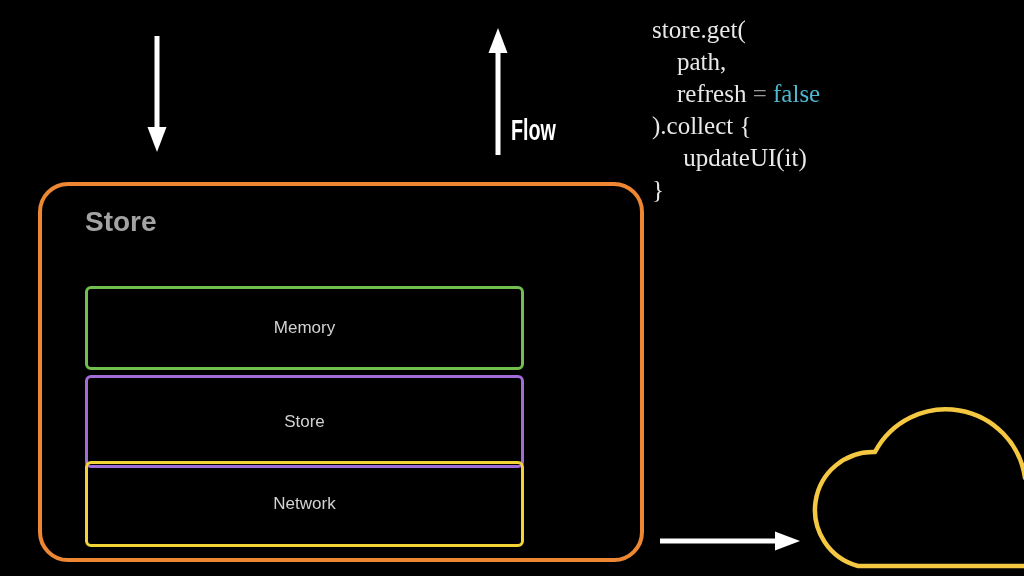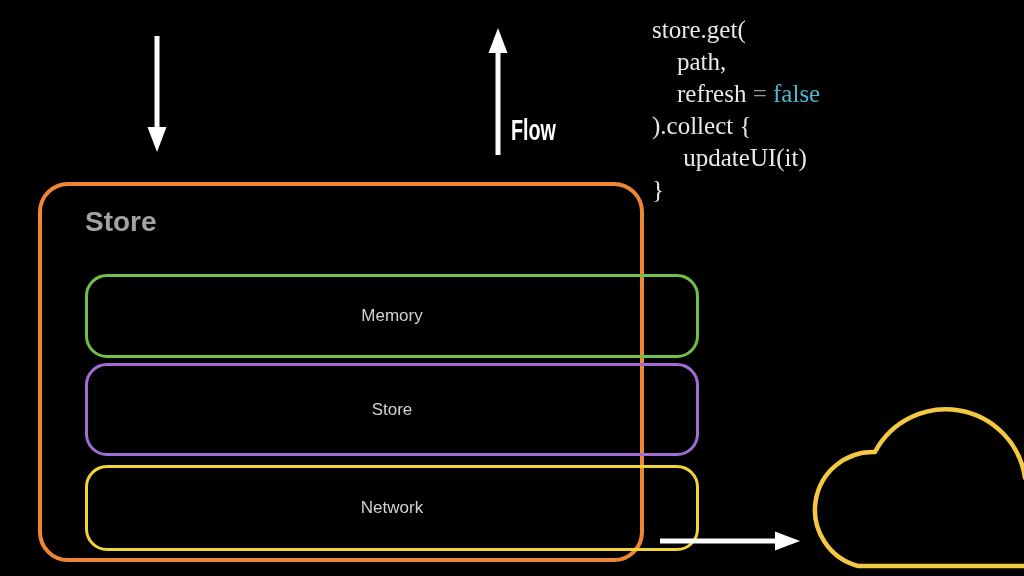--- a/index.html
+++ b/index.html
@@ -51,30 +51,31 @@
     top: 20px;
     width: 541px;
     text-align: left;
     color: #a3a3a3;
     font-size: 28px;
     font-weight: bold;
   }
   .layer {
     position: absolute;
     left: 43px;
-    width: 614px;
+    width: 439px;
     border: 3.5px solid #888;
-    border-radius: 22px;
+    border-radius: 6px;
     display: flex;
     align-items: center;
     justify-content: center;
+    margin-top: 12px;
   }
   #layer-memory  { top: 88px;  height: 84px; }
   #layer-disk    { top: 177px; height: 93px; }
-  #layer-network { top: 279px; height: 86px; text-align: center; }
+  #layer-network { top: 263px; height: 86px; text-align: center; }
   .layer-label {
     color: #D2D2D2;
     font-size: 17px;
     font-weight: 400;
   }
 
   svg { display: block; }
 </style>
 </head>
 <body>

